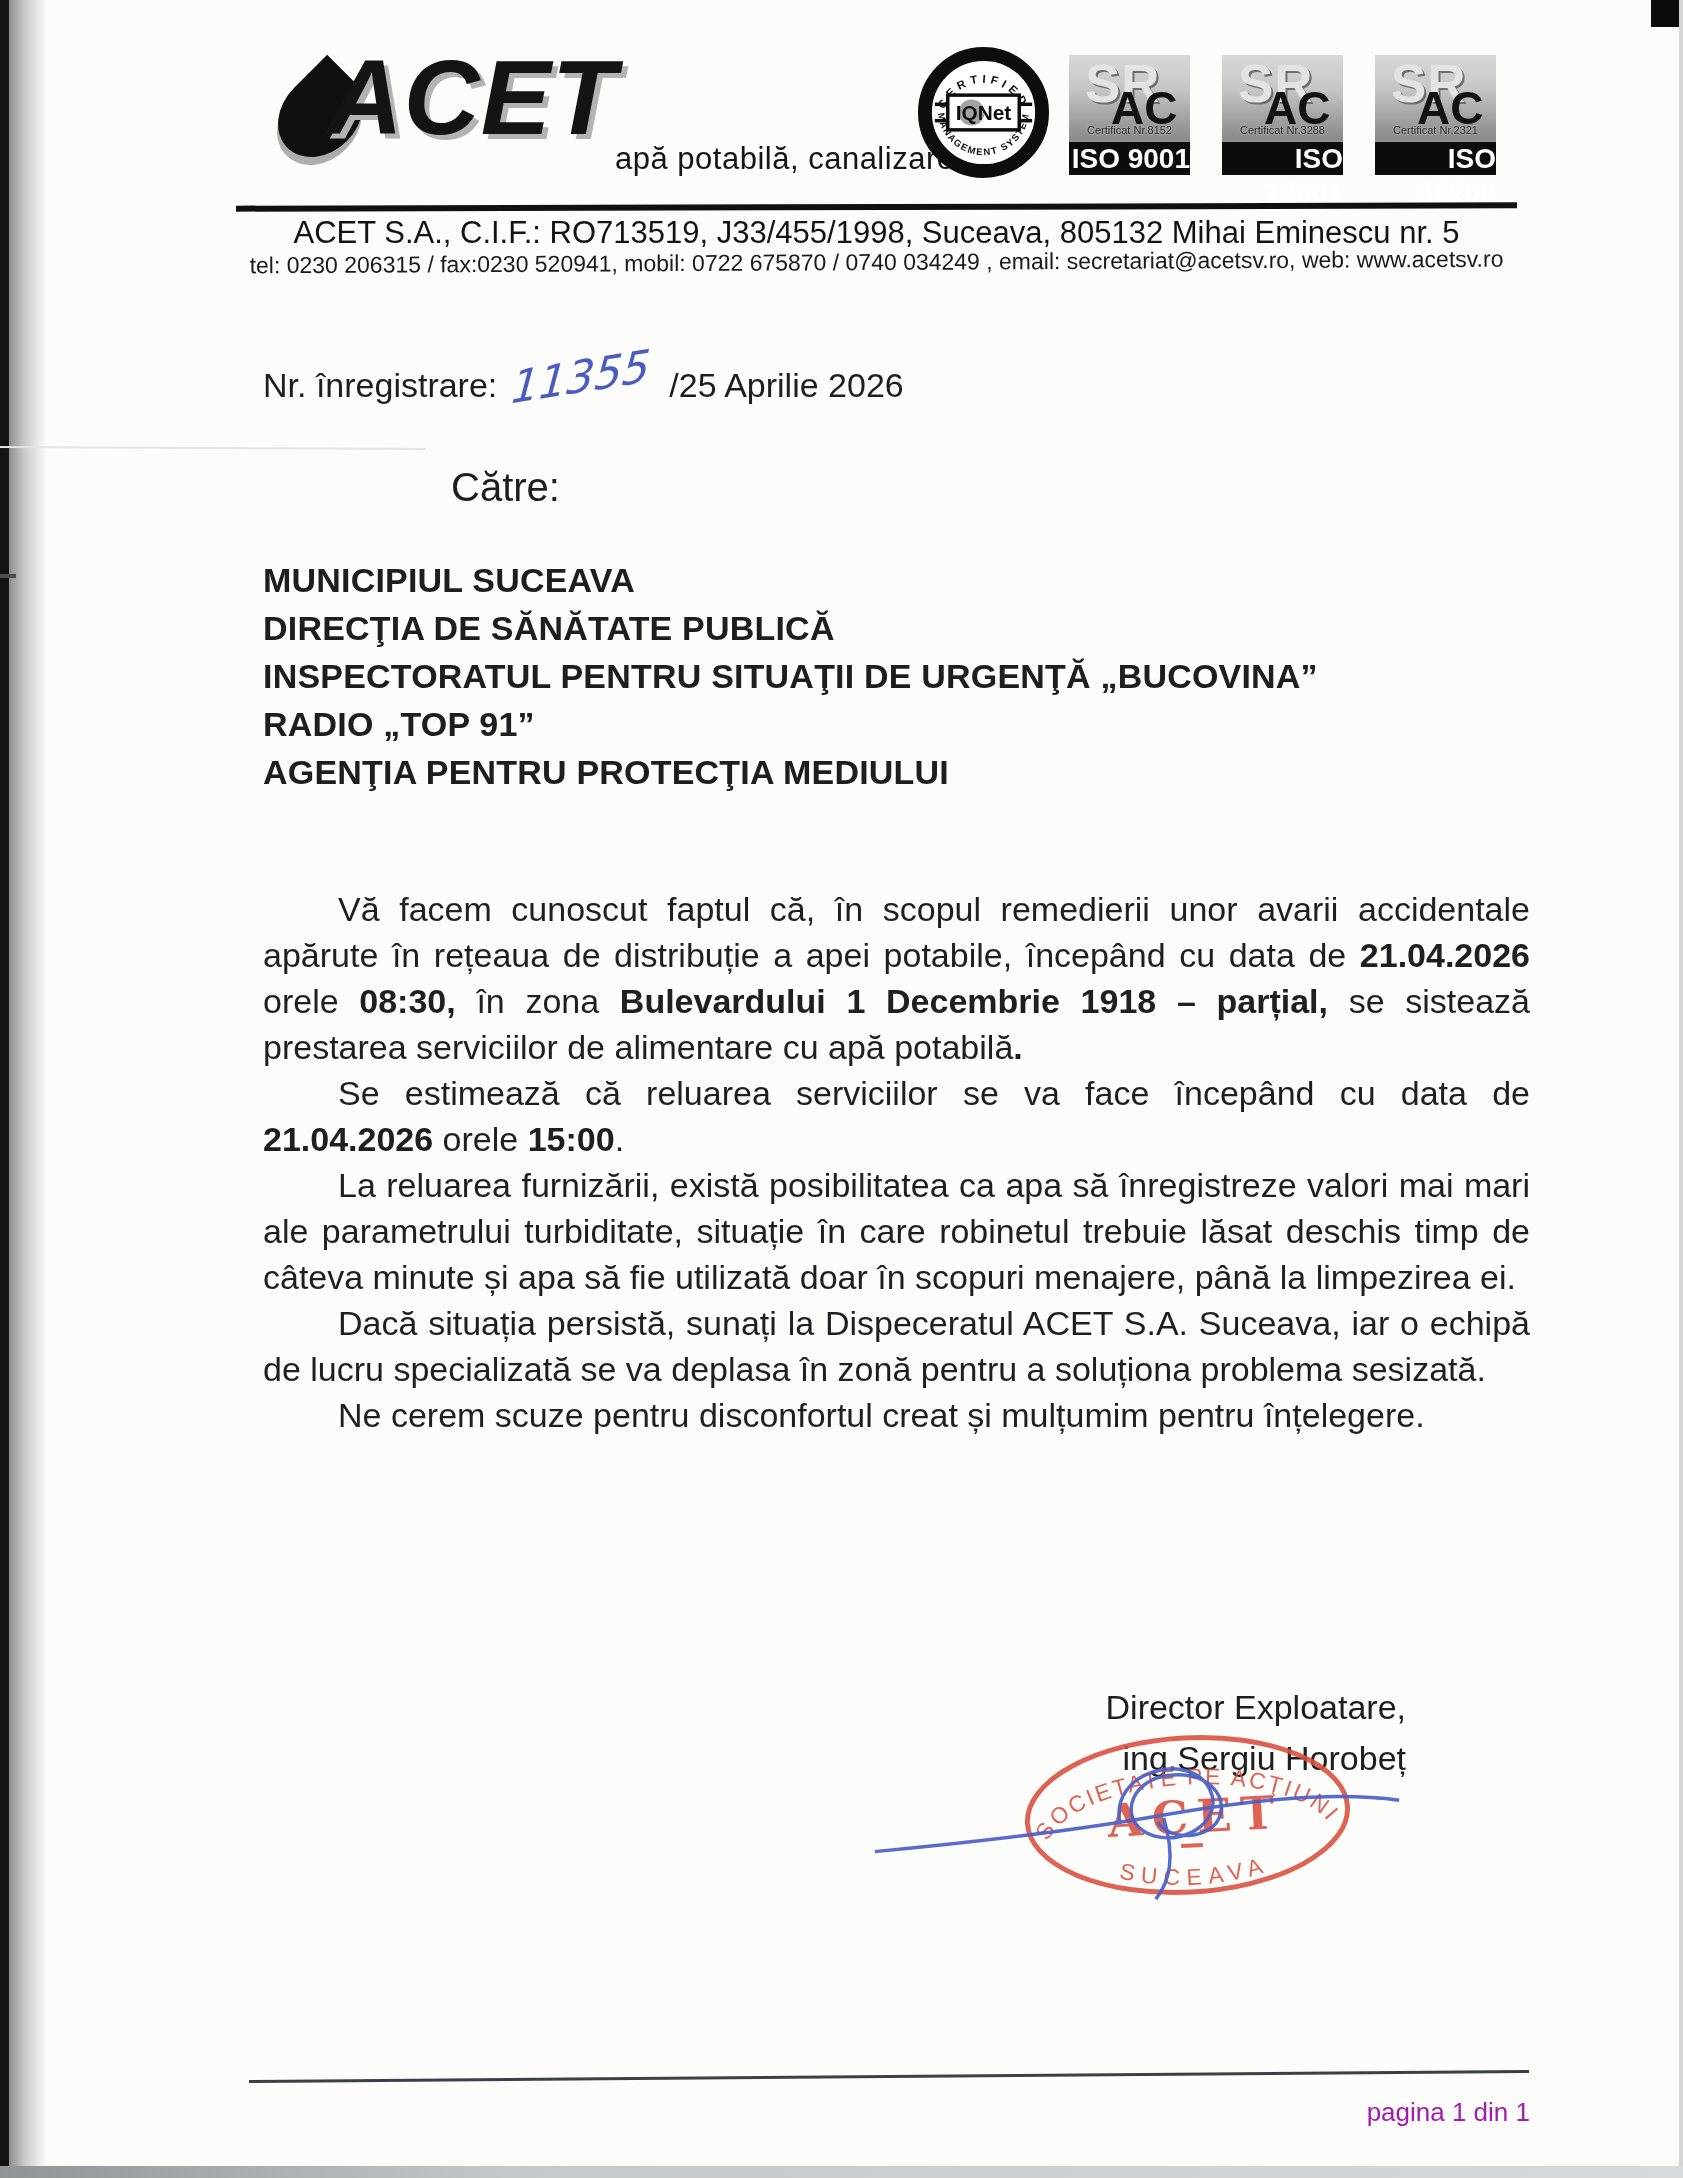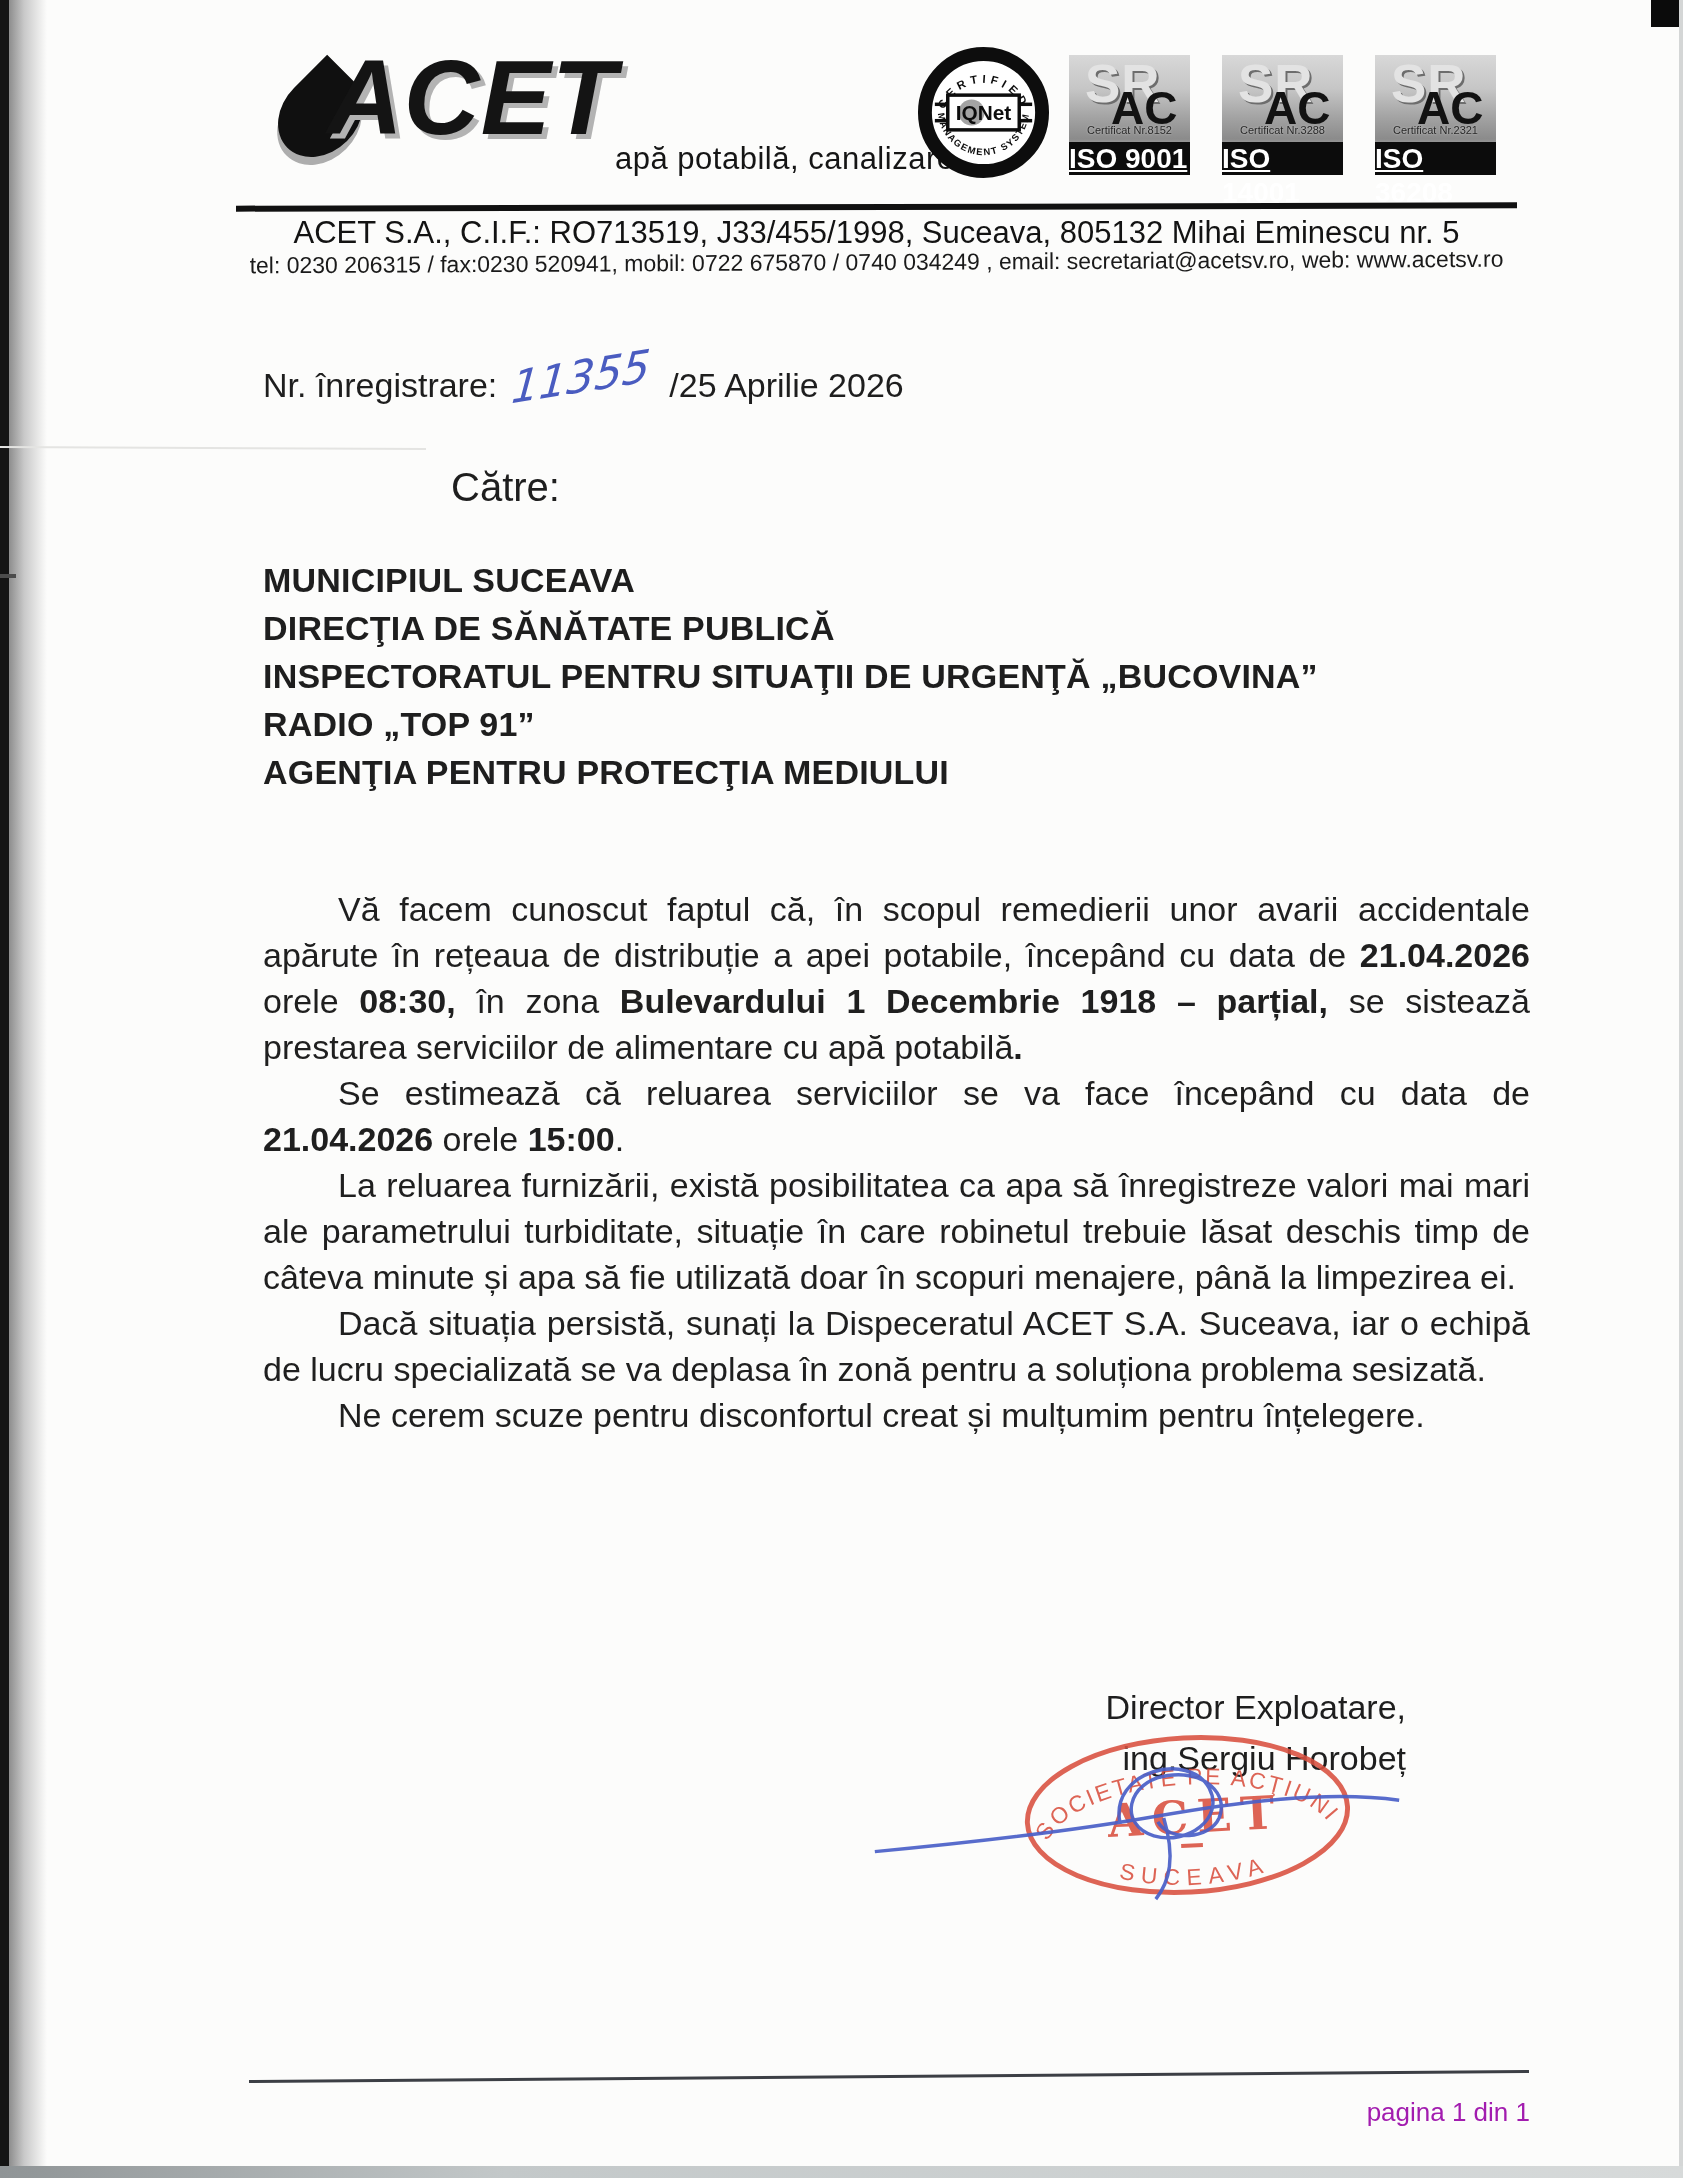--- a/index.html
+++ b/index.html
@@ -26,21 +26,21 @@
   .logo-tagline{position:absolute;left:615px;top:141px;font-size:31px;color:#151515;letter-spacing:0.5px;}
   .iqnet{position:absolute;left:915px;top:44px;width:137px;height:137px;}
   .badge{position:absolute;top:55px;width:121px;height:120px;
     background:linear-gradient(180deg,#d8d8d8 0%,#c6c6c6 28%,#a3a3a3 52%,#8b8b8b 70%,#9b9b9b 74%);}
   .badge-sr{position:absolute;top:-2px;left:16px;font-size:53px;font-weight:bold;color:#e3e3e3;
     text-shadow:2px 2px 0 #6d6d6d;letter-spacing:1px;}
   .badge-ac{position:absolute;top:26px;left:42px;font-size:46px;font-weight:bold;color:#121212;}
   .badge-cert{position:absolute;top:69px;left:0;width:100%;text-align:center;font-size:11px;
     color:#272727;text-shadow:0 0 2px #cfcfcf;}
   .badge-iso{position:absolute;bottom:0;left:0;width:100%;height:33px;background:#0c0c0c;color:#fff;
-    font-size:28px;font-weight:bold;text-align:left;line-height:34px;text-decoration:underline;}
+    font-size:28px;font-weight:bold;text-align:right;line-height:34px;}
   .b1{left:1069px;} .b2{left:1222px;} .b3{left:1375px;}
   .header-rule{position:absolute;left:236px;top:204px;width:1281px;height:6px;background:#111;transform:rotate(-.15deg);}
   .company-1{position:absolute;left:236px;top:215px;width:1281px;text-align:center;font-size:31px;color:#131313;}
   .company-2{position:absolute;left:230px;top:249px;width:1293px;text-align:center;font-size:23px;color:#1a1a1a;transform:rotate(-.3deg);}
   
   .reg-line{position:absolute;left:263px;top:356px;font-size:34px;}
   .reg-hand{display:inline-block;color:#4a5cc0;font-size:44px;font-style:italic;
     transform:rotate(-9deg) skewX(-14deg);margin:0 18px 0 14px;position:relative;top:-5px;
     font-family:"DejaVu Sans",sans-serif;}
   

